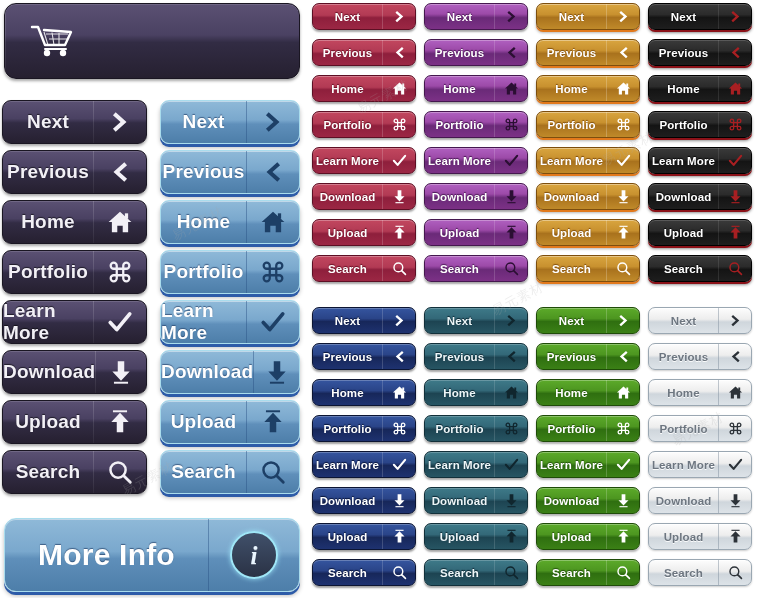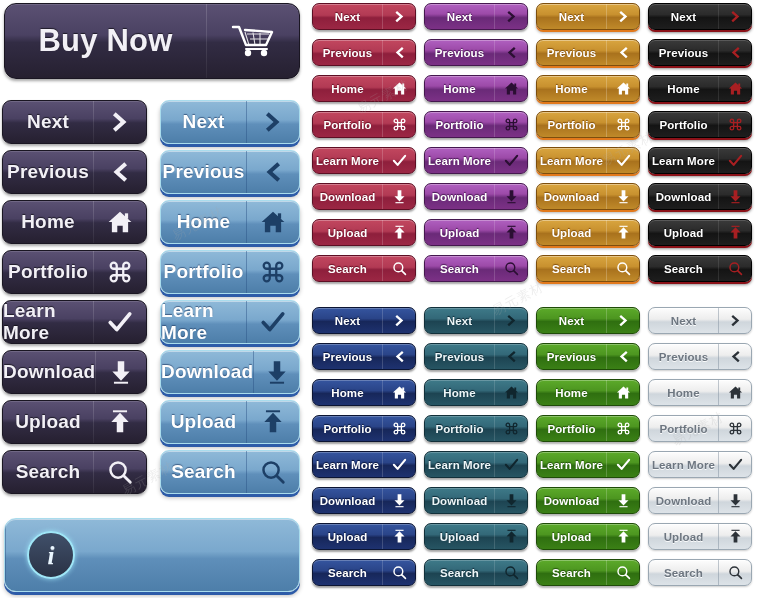--- a/index.html
+++ b/index.html
@@ -172,34 +172,34 @@
     box-shadow:0 1px 2px rgba(0,0,0,.2), inset 0 1px 0 rgba(255,255,255,.9);
   }
   .t-silver .lbl{color:#6d7680;text-shadow:0 1px 0 rgba(255,255,255,.9);}
   .t-silver .ico{color:#2c3238;}
   .t-silver .sep{background:rgba(120,135,150,.45);}
 </style>
 </head>
 <body>
 
 <div class="big t-dkpurple" id="buy-now">
-  <div class="lbl">Buy Now</div>
   <div class="sep"></div>
   <div class="ico">
     <svg width="44" height="36" viewBox="0 0 44 36" aria-hidden="true">
       <path d="M2 4 h6 l7 18 h20 l6 -13 -27 -2" fill="none" stroke="#ffffff" stroke-width="2.4" stroke-linecap="round" stroke-linejoin="round"></path>
       <path d="M16 11 h22 M19 16 h18 M14 9 l4 13 M22 9.5 l2 12.5 M29 10 l0 12" fill="none" stroke="#ffffff" stroke-width="1.1" opacity=".85"></path>
       <circle cx="17" cy="30" r="3.2" fill="#ffffff"></circle>
       <circle cx="33" cy="30" r="3.2" fill="#ffffff"></circle>
       <path d="M15 26 h21" stroke="#ffffff" stroke-width="2" stroke-linecap="round"></path>
     </svg>
   </div>
 </div>
 
 <div class="big t-ltblue" id="more-info">
+  <div class="lbl">More Info</div>
   <div class="sep"></div>
   <div class="ico">
     <span class="info-circle">i</span>
   </div>
 </div>
 
 <div id="grid-root">
     <div class="big t-dkpurple" style="left: 2px; top: 100px; width: 145px; height: 44px;">
       <div class="lbl">Next</div>
       <div class="sep"></div>

